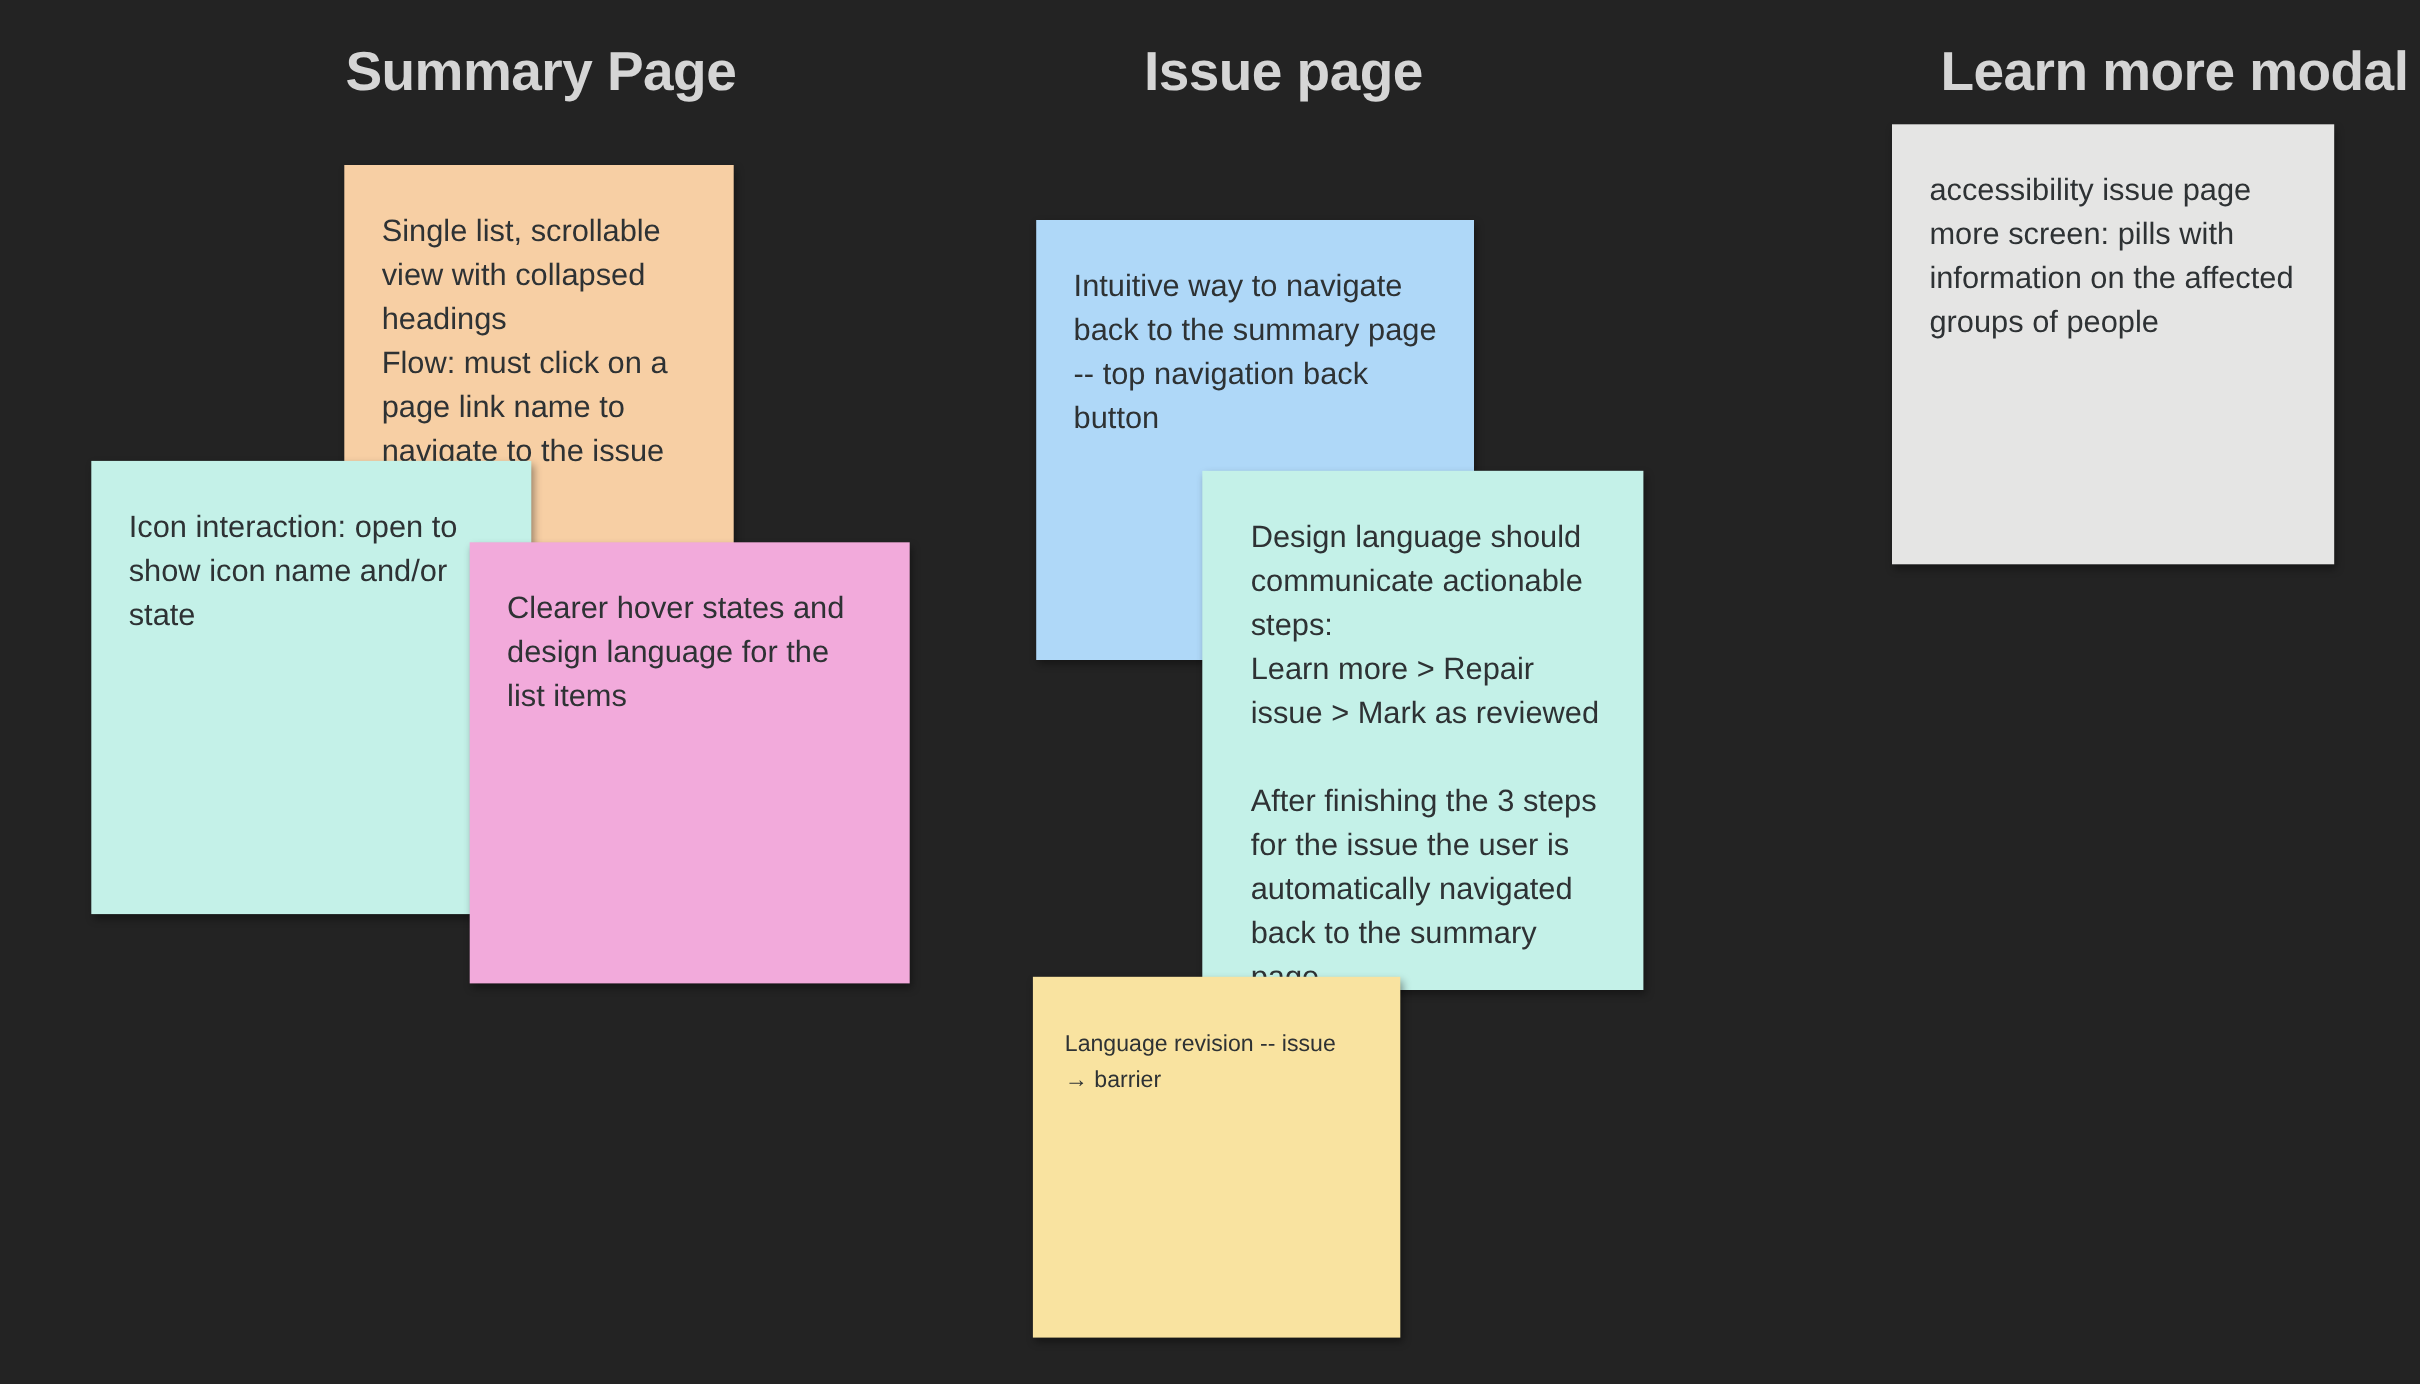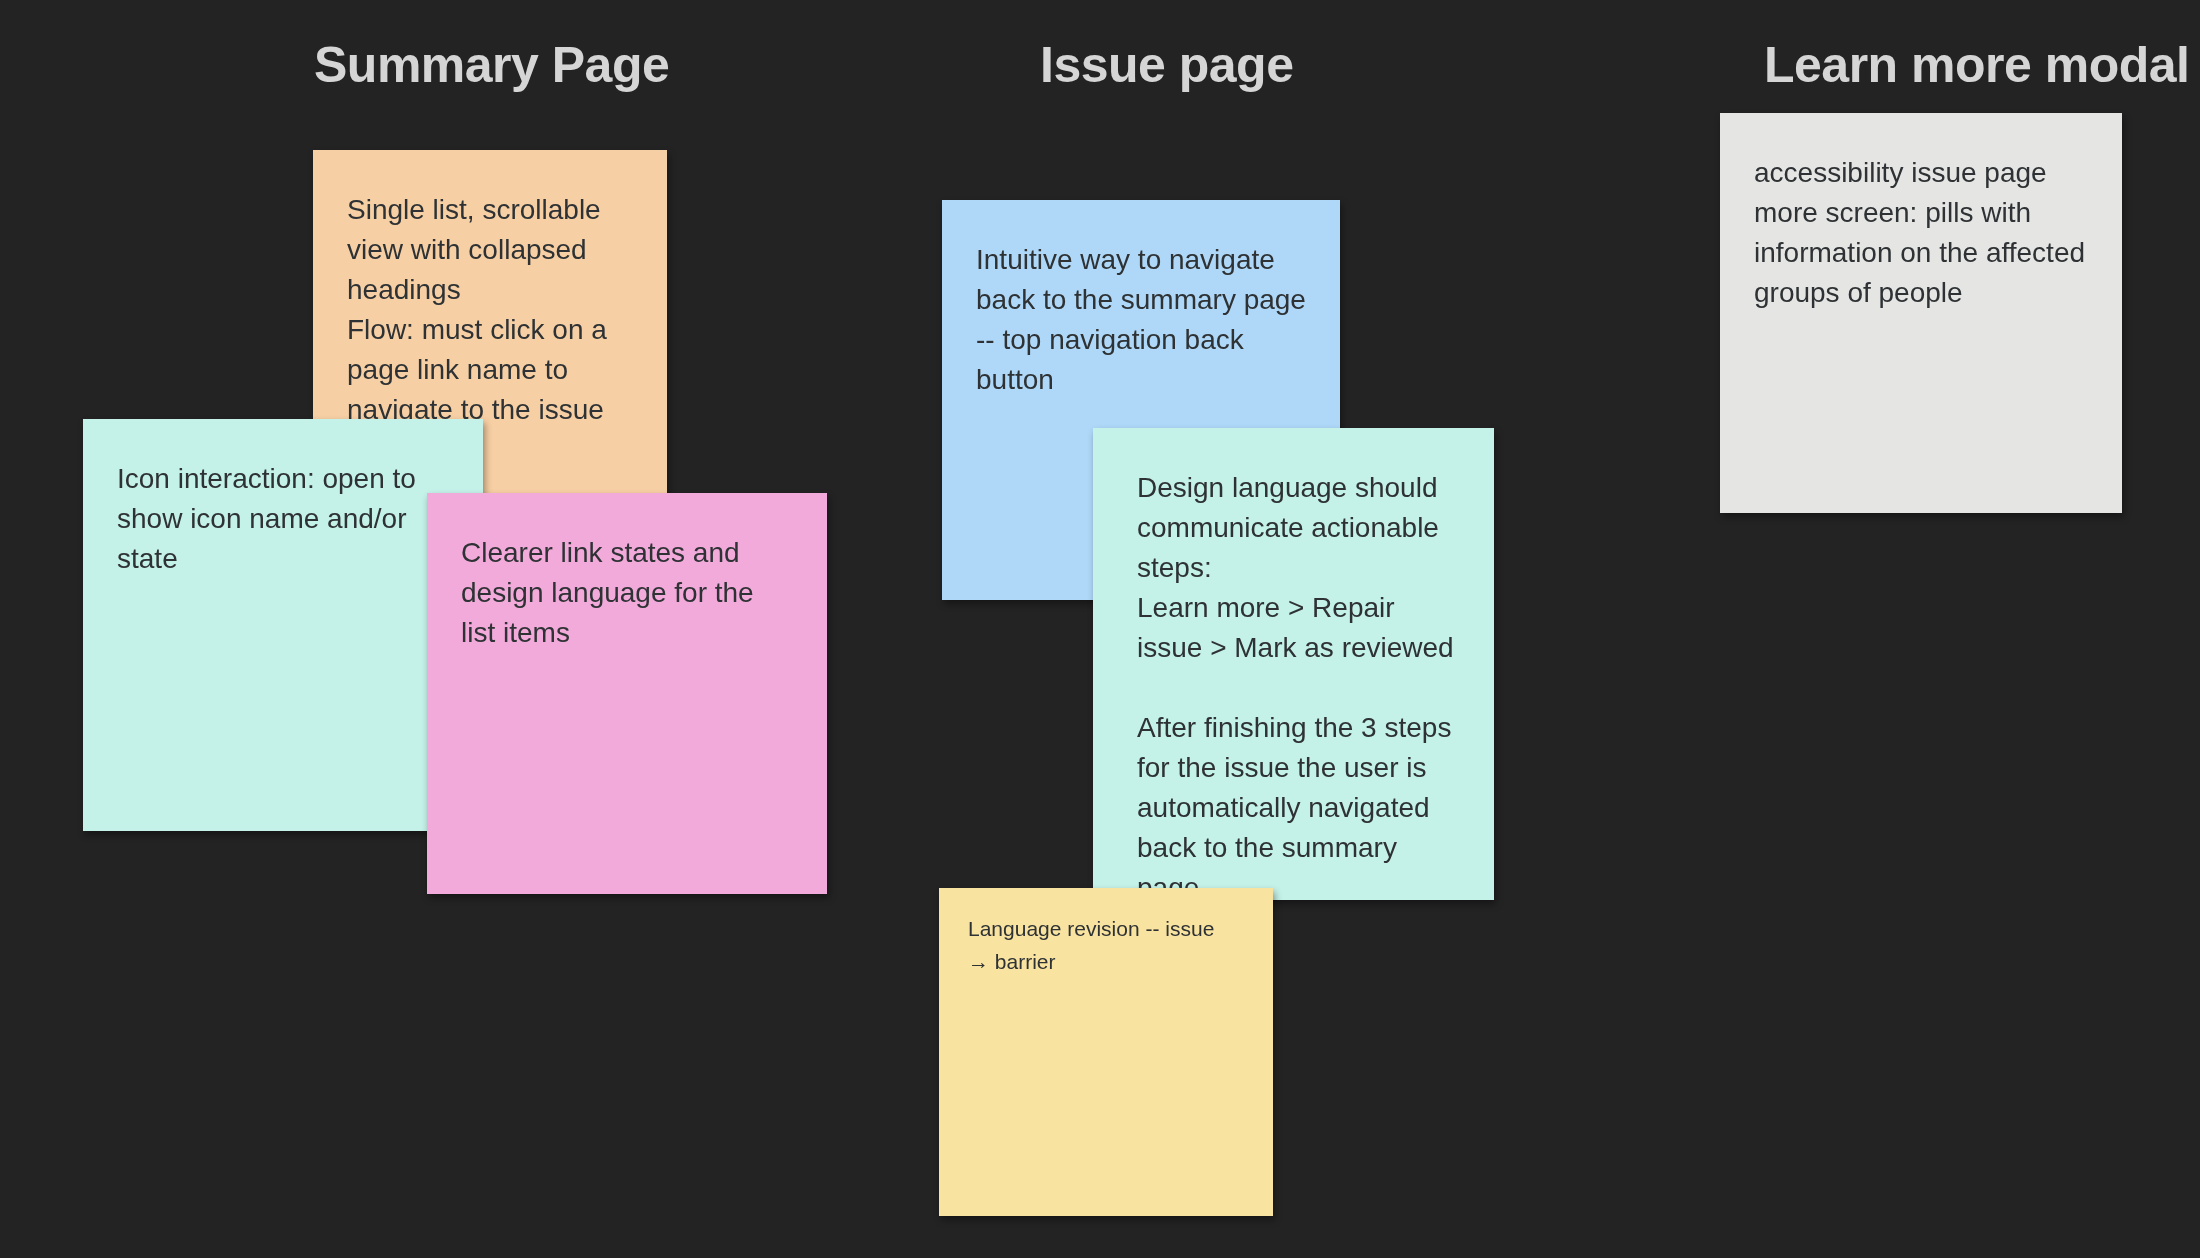--- a/index.html
+++ b/index.html
@@ -27,21 +27,21 @@
     user-select: none;
   }
   .note {
     position: absolute;
     box-sizing: border-box;
     padding: 40px 34px 34px 34px;
     box-shadow: 2px 4px 7px rgba(0, 0, 0, 0.38);
     cursor: pointer;
   }
   .note--small {
-    padding: 24px 29px 26px 29px;
+    padding: 44px 29px 26px 29px;
   }
   .note-text {
     display: block;
     font-size: 28px;
     line-height: 40px;
     color: #2E3234;
     white-space: pre-line;
     word-wrap: break-word;
   }
   .note--small .note-text {
@@ -63,21 +63,21 @@
   <div class="note" style="left: 313px; top: 150px; width: 354px; height: 400px; background: rgb(247, 207, 164); z-index: 1;">
     <span class="note-text" style="color: rgb(46, 50, 52);">Single list, scrollable view with collapsed headings
 Flow: must click on a page link name to navigate to the issue page</span>
   </div>
 
   <div class="note" style="left: 83px; top: 419px; width: 400px; height: 412px; background: rgb(196, 241, 232); z-index: 2;">
     <span class="note-text" style="color: rgb(46, 50, 52);">Icon interaction: open to show icon name and/or state</span>
   </div>
 
   <div class="note" style="left: 427px; top: 493px; width: 400px; height: 401px; background: rgb(242, 170, 219); z-index: 3;">
-    <span class="note-text" style="color: rgb(46, 50, 52);">Clearer link states and design language for the list items</span>
+    <span class="note-text" style="color: rgb(46, 50, 52);">Clearer hover states and design language for the list items</span>
   </div>
 
   <div class="note" style="left: 942px; top: 200px; width: 398px; height: 400px; background: rgb(175, 216, 248); z-index: 1;">
     <span class="note-text" style="color: rgb(46, 50, 52);">Intuitive way to navigate back to the summary page -- top navigation back button</span>
   </div>
 
   <div class="note" style="left: 1093px; top: 428px; width: 401px; height: 472px; background: rgb(196, 241, 232); z-index: 2; padding-left: 44px;">
     <span class="note-text" style="color: rgb(46, 50, 52);">Design language should communicate actionable steps:
 Learn more &gt; Repair issue &gt; Mark as reviewed
 

